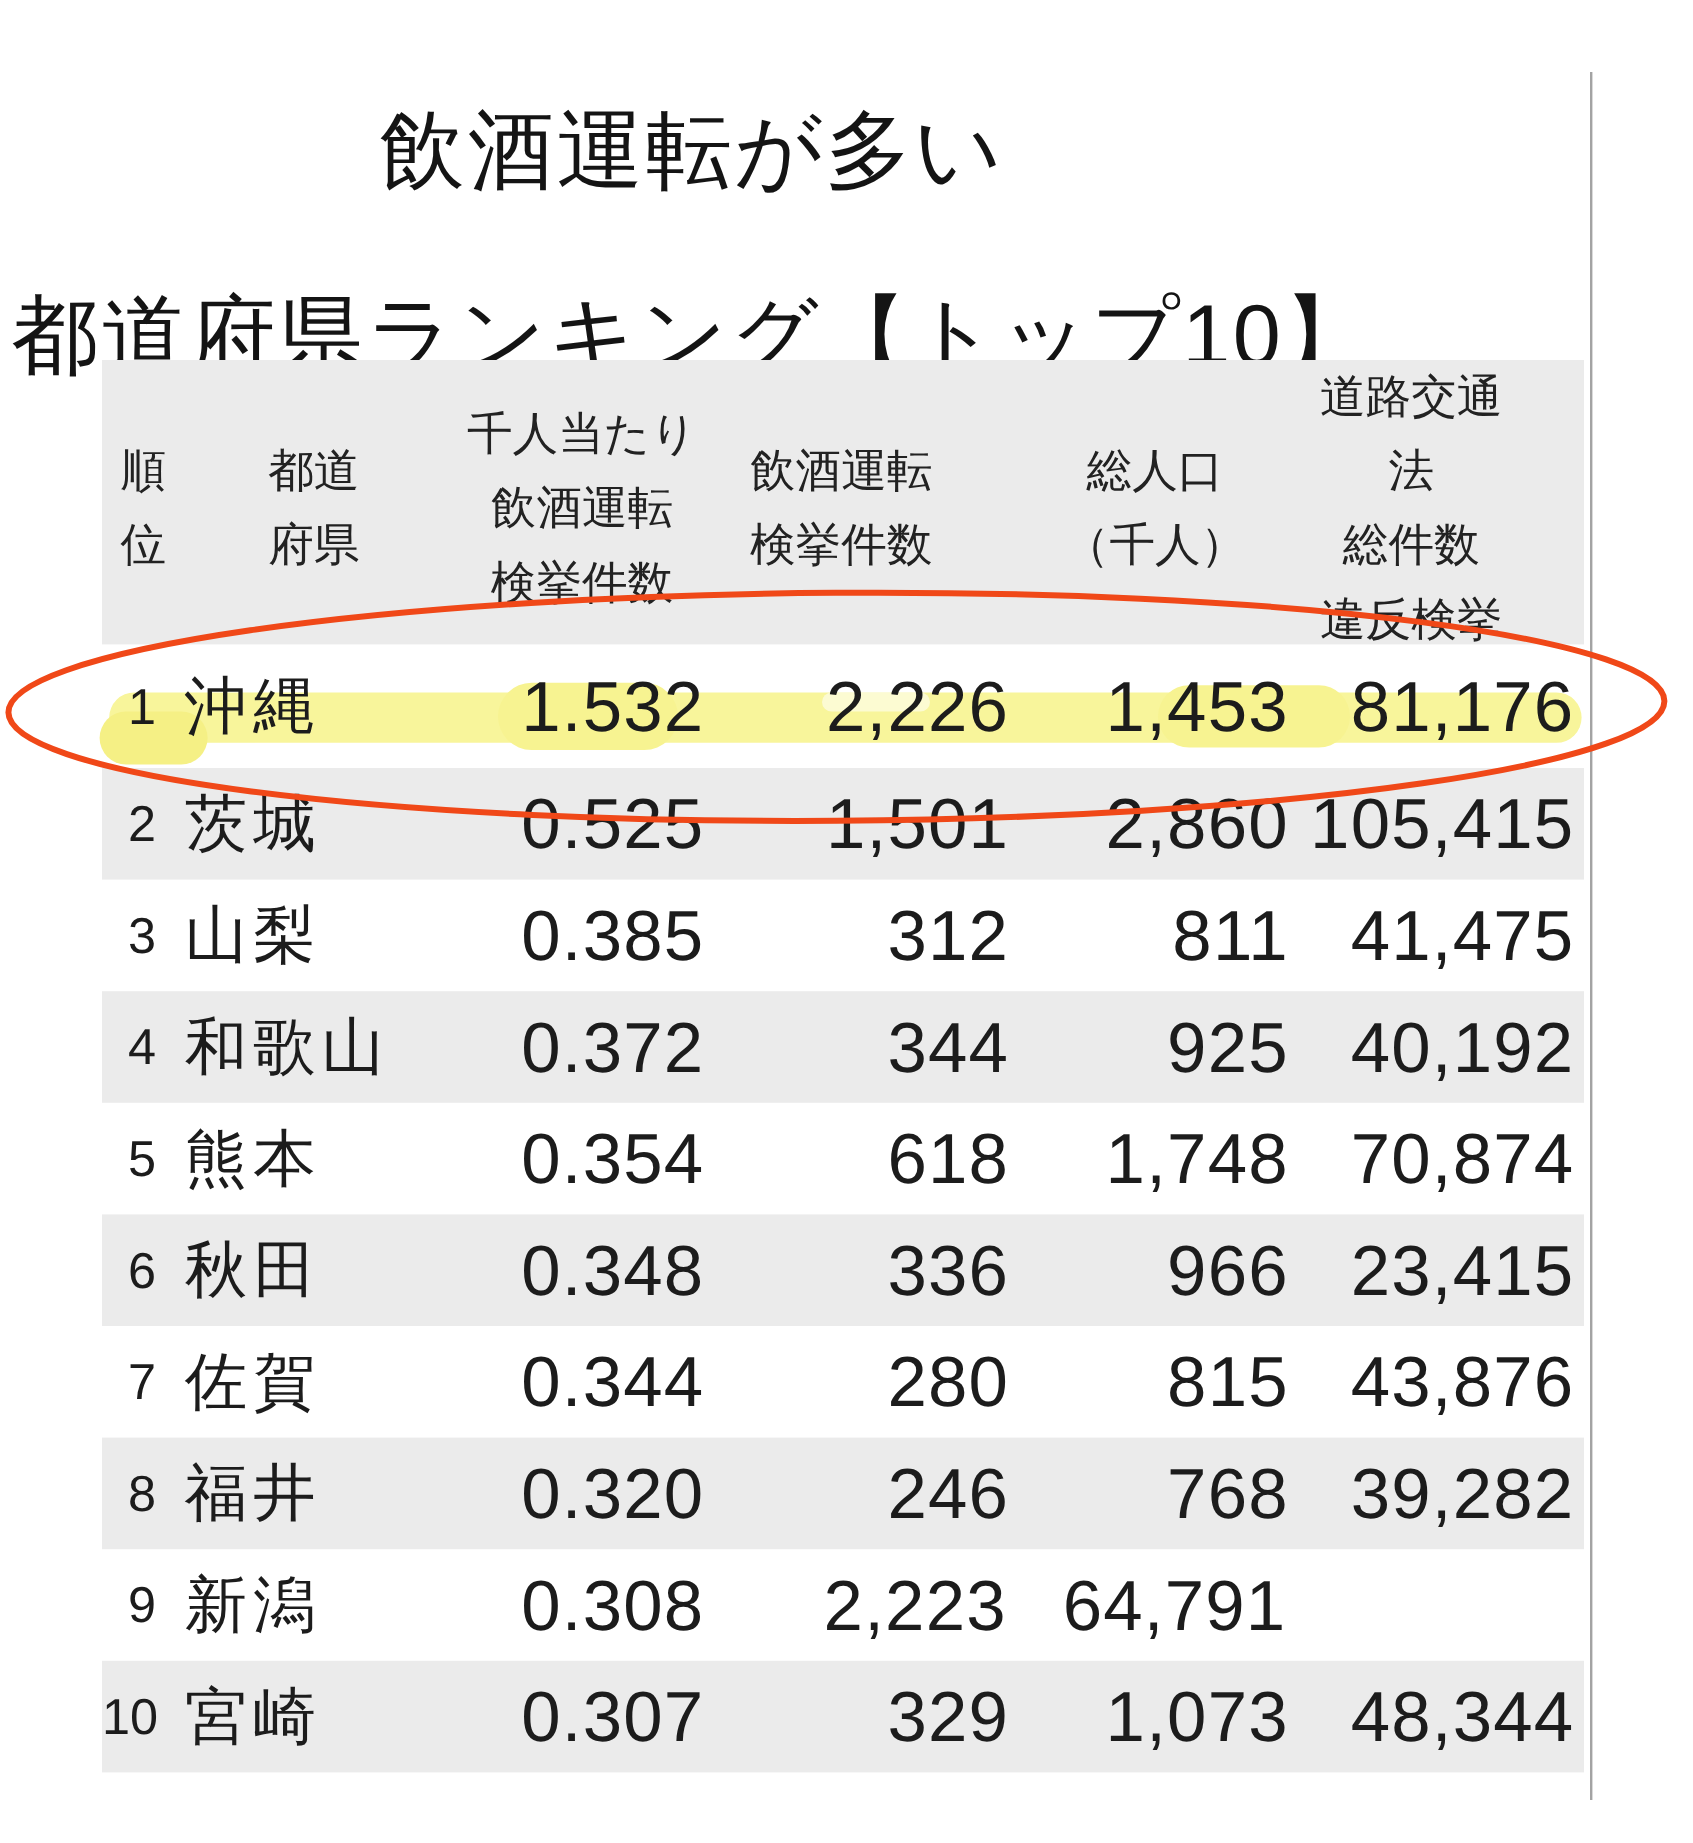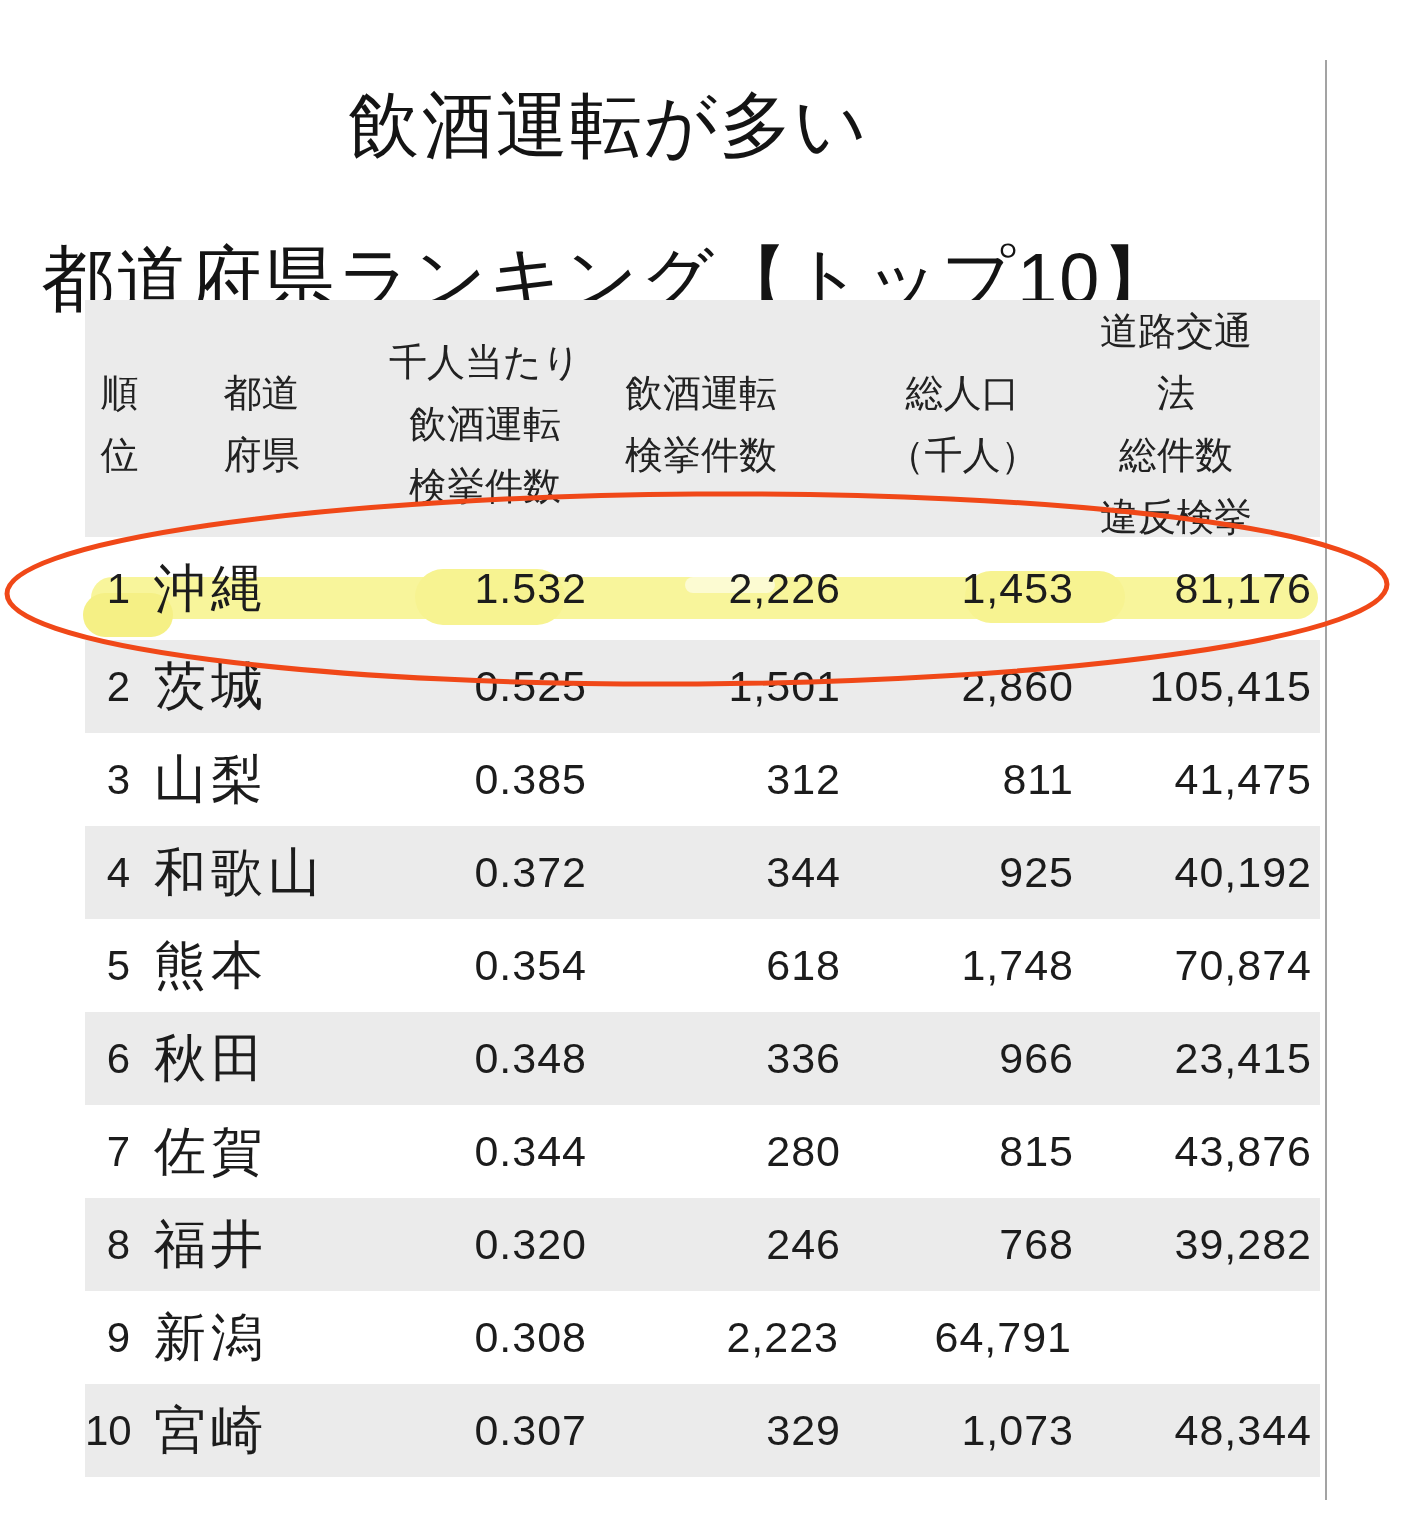--- a/index.html
+++ b/index.html
@@ -20,21 +20,20 @@
   .title-line1, .title-line2 {
     position: absolute;
     left: 0;
     width: 1153px;
     text-align: center;
     font-size: 72px;
     font-weight: 500;
     letter-spacing: 2px;
     color: #141414;
     white-space: nowrap;
-    padding-left: 32px;
   }
   .title-line1 { top: 78px; }
   .title-line2 { top: 188px; margin-top: 44px; }
 
   
   .side-rule {
     position: absolute;
     left: 1325px;
     top: 60px;
     width: 2px;
@@ -78,21 +77,21 @@
     text-align: right;
     padding-right: 10px;
   }
   .c-pref {
     font-size: 52px;
     letter-spacing: 5px;
     padding-left: 14px;
     white-space: nowrap;
   }
   .c-num {
-    font-size: 43px;
+    font-size: 59px;
     text-align: right;
     letter-spacing: 1px;
   }
   .c3 { padding-right: 8px; }
   .c4 { padding-right: 4px; }
   .c5 { padding-right: 6px; }
   .c6 { padding-right: 8px; }
 
   
   .marker {

